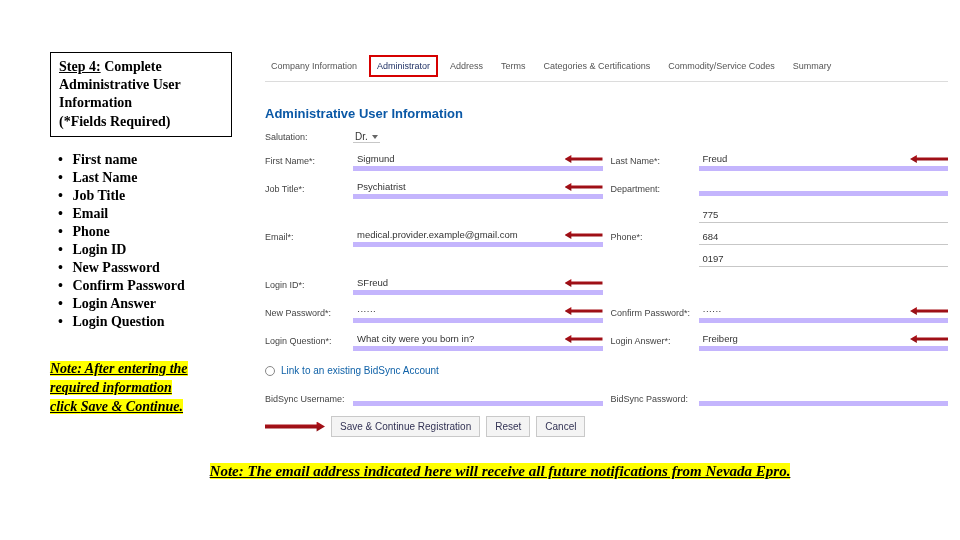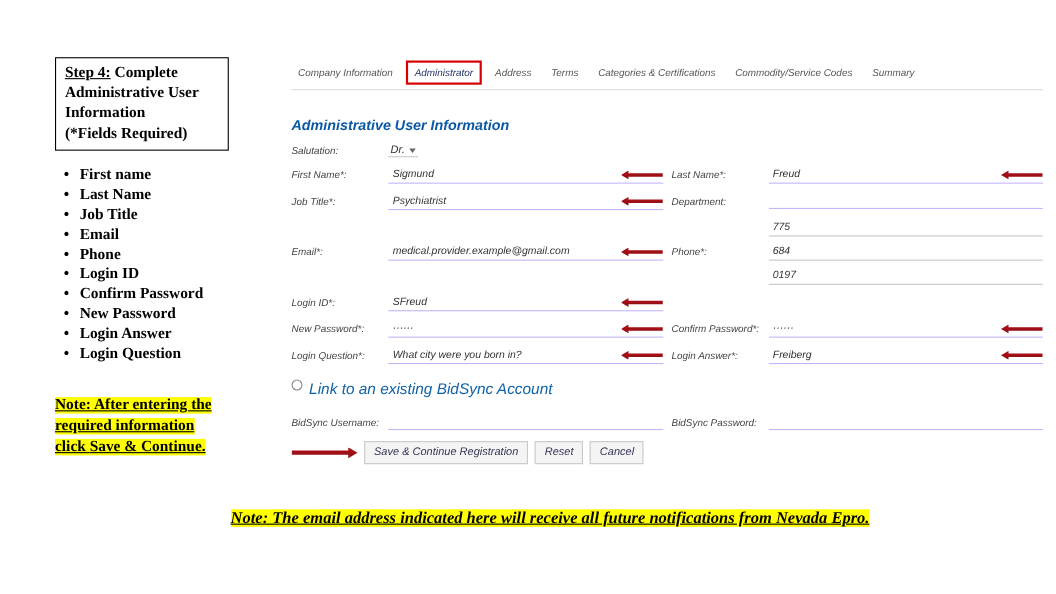--- a/index.html
+++ b/index.html
@@ -1,52 +1,52 @@
 <!DOCTYPE html>
 <html><head>
 <meta charset="utf-8">
 <style>
   * { box-sizing: border-box; margin: 0; padding: 0; }
   body { width: 960px; height: 540px; background: #fff; font-family: "Times New Roman", serif; font-size: 14px; color: #000; position: relative; }
 
-  .step-box { position: absolute; left: 50px; top: 52px; width: 158px; border: 1px solid #000; padding: 5px 8px; line-height: 1.3; font-weight: bold; }
+  .step-box { position: absolute; left: 50px; top: 52px; width: 182px; border: 1px solid #000; padding: 5px 8px; line-height: 1.3; font-weight: bold; }
   .step-box .step-underline { text-decoration: underline; }
 
   .bullets { position: absolute; left: 60px; top: 150px; width: 180px; }
   .bullets li { list-style: none; margin: 2px 0; font-weight: bold; }
   .bullets li::before { content: "• "; font-weight: bold; margin-left: -2px; margin-right: 6px; }
 
-  .note1 { position: absolute; left: 50px; top: 360px; width: 200px; font-weight: bold; line-height: 1.35; }
+  .note1 { position: absolute; left: 50px; top: 360px; width: 200px; font-style: italic; font-weight: bold; line-height: 1.35; }
   .note1 span, .note2 span { background: #ffff00; text-decoration: underline; }
   .note1 .save-line { text-decoration: underline; }
 
   .note2 { position: absolute; left: 90px; bottom: 60px; right: 50px; font-style: italic; font-weight: bold; font-size: 15px; text-align: center; }
 
   
-  .panel { position: absolute; left: 265px; top: 55px; right: 12px; font-family: Arial, Helvetica, sans-serif; font-size: 10px; color: #333; font-style: italic; }
+  .panel { position: absolute; left: 265px; top: 55px; right: 12px; font-family: Arial, Helvetica, sans-serif; font-size: 10px; color: #333; }
 
   .breadcrumb { display: flex; gap: 6px; align-items: center; border-bottom: 1px solid #dcdcdc; padding-bottom: 4px; }
   .crumb { padding: 4px 6px; color: #555; font-size: 9px; white-space: nowrap; }
   .crumb.active { border: 2px solid #d60000; color: #236; font-weight: 500; }
 
   .section-title { color: #0a58a6; font-size: 13px; font-weight: 600; margin: 24px 0 10px; }
 
   .form { display: grid; grid-template-columns: 80px 1fr 80px 1fr; column-gap: 8px; row-gap: 8px; align-items: center; }
   .lbl { color: #444; font-size: 9px; white-space: nowrap; }
-  .val { border-bottom: 1px solid #c4b5fd; padding: 2px 4px; color: #333; font-size: 9.5px; min-height: 14px; position: relative; }
+  .val { border-bottom: 5px solid #c4b5fd; padding: 2px 4px; color: #333; font-size: 9.5px; min-height: 14px; position: relative; }
   .val-sel { display:flex; align-items:center; gap:6px; }
   .val-sel .sel { border-bottom: 1px solid #c7c7c7; padding: 0 2px; display:flex; align-items:center; gap:4px; }
   .chev { width:0;height:0;border-left:3px solid transparent;border-right:3px solid transparent;border-top:4px solid #666; }
   .phone3 { display:flex; gap:6px;flex-direction:column; }
   .phone3 .p { flex:1; border-bottom:1px solid #c7c7c7; padding:2px 4px; font-size:9.5px; }
 
   .left-arrow { width: 38px; height: 8px; background: linear-gradient(#b31118,#8a0e14); position: absolute; right: 0; top: 4px; clip-path: polygon(0 50%, 18% 0, 18% 30%, 100% 30%, 100% 70%, 18% 70%, 18% 100%); }
   .row-full { grid-column: 1 / 5; }
 
-  .linkline { display:flex; align-items:flex-start; gap:6px; margin: 6px 0 8px; color:#1062a8; font-size:14px; grid-column:1/5; }
+  .linkline { display:flex; align-items:flex-end; gap:6px; margin: 6px 0 8px; color:#1062a8; font-size:10px; grid-column:1/5; }
   .radio { width:10px;height:10px;border:1px solid #888;border-radius:50%; }
 
   .btnrow { display:flex; gap:6px; margin-top:10px; align-items:center; position:relative; }
   .btn { border:1px solid #c9c9c9; background:#f4f4f4; padding:4px 8px; color:#335; font-size:10px; }
   .btn-arrow { width:60px; height:10px; background:linear-gradient(#b31118,#8a0e14); clip-path: polygon(100% 50%, 86% 0, 86% 30%, 0 30%, 0 70%, 86% 70%, 86% 100%); }
 </style>
 </head>
 <body>
 
 <div class="step-box">
@@ -56,22 +56,22 @@
   <span>(*Fields Required)</span>
 </div>
 
 <ul class="bullets">
   <li>First name</li>
   <li>Last Name</li>
   <li>Job Title</li>
   <li>Email</li>
   <li>Phone</li>
   <li>Login ID</li>
+  <li>New Password</li>
   <li>Confirm Password</li>
-  <li>New Password</li>
   <li>Login Answer</li>
   <li>Login Question</li>
 </ul>
 
 <div class="note1">
   <span>Note: After entering the</span><br>
   <span>required information</span><br>
   <span>click </span><span class="save-line">Save &amp; Continue.</span>
 </div>
 

